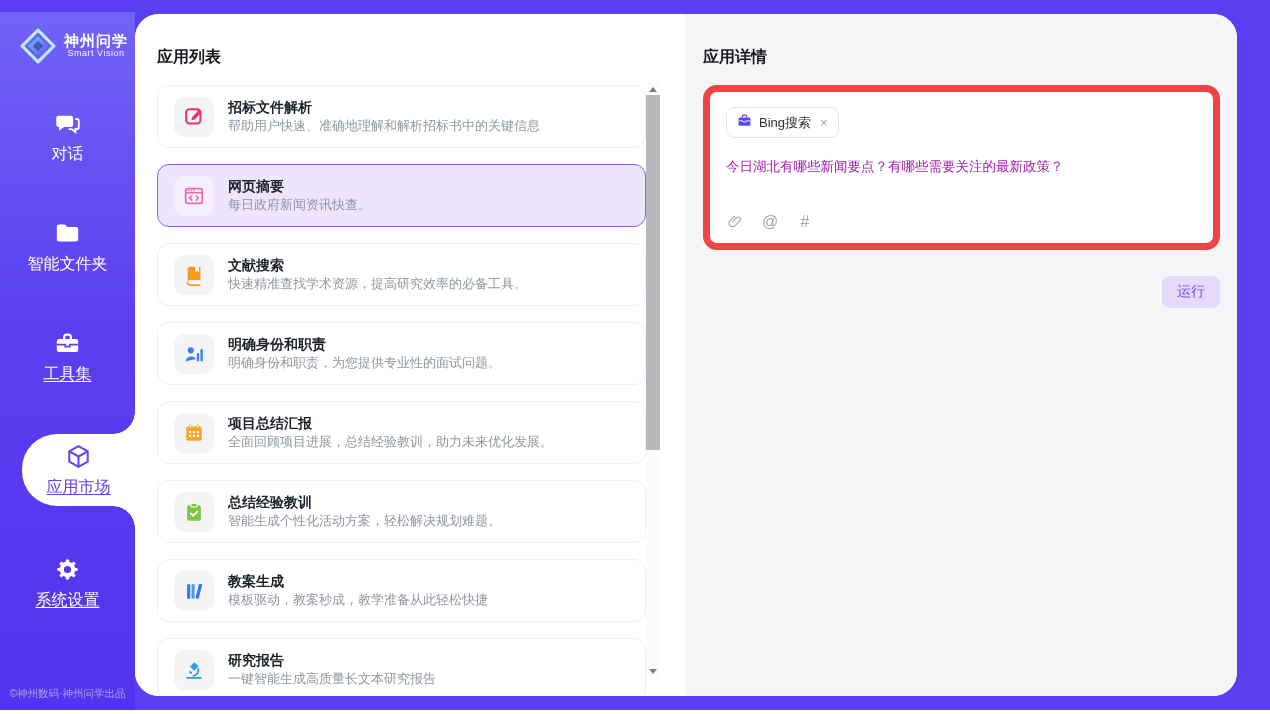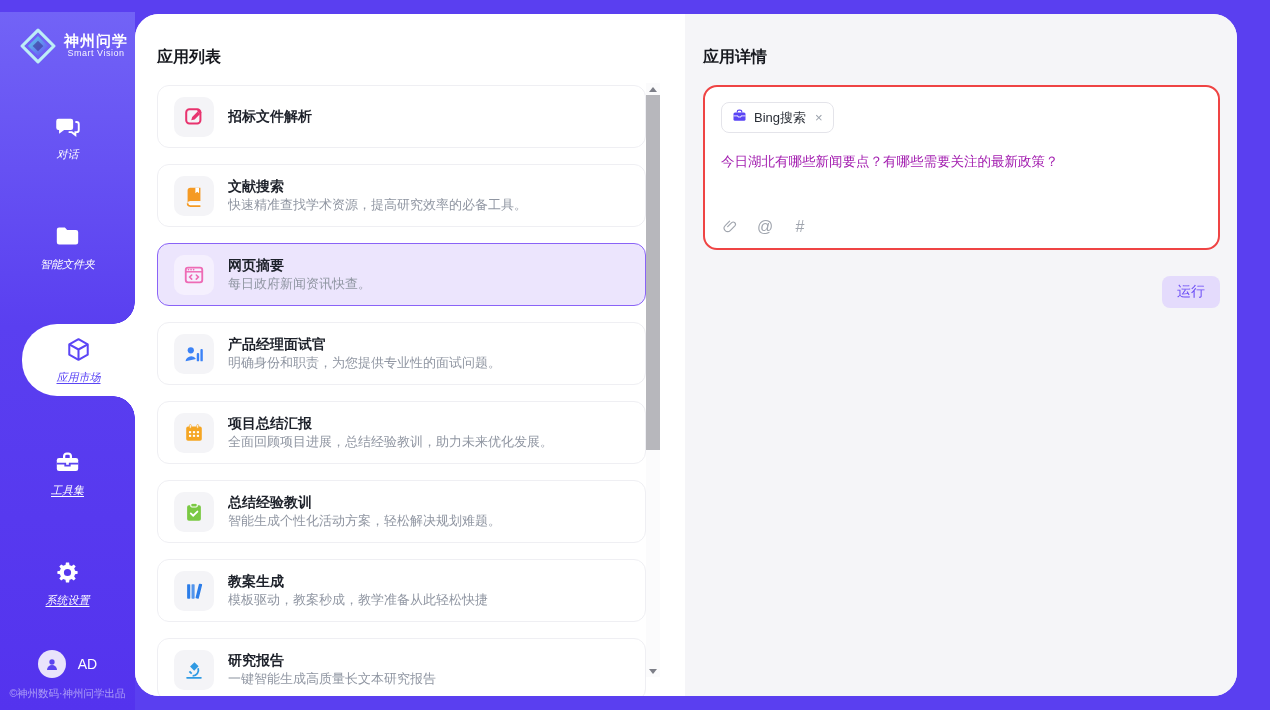--- a/index.html
+++ b/index.html
@@ -11,21 +11,21 @@
   
   .sidebar { position:absolute; left:0; top:12px; bottom:4px; width:135px;
              background:linear-gradient(180deg,#7263f6 0%,#5a3ff0 45%,#5433ee 100%); z-index:3; }
   .logo { display:flex; align-items:center; gap:8px; padding:16px 0 0 20px; }
   .logo-text { color:#fff; line-height:1.1; }
   .logo-name { font-size:15px; font-weight:bold; letter-spacing:1px; }
   .logo-sub { font-size:9px; opacity:.92; letter-spacing:.5px;text-align:center; }
   .nav { margin-top:40px; display:flex; flex-direction:column; }
   .nav-item { width:135px; height:66px; margin-bottom:44px; display:flex; flex-direction:column;
               align-items:center; justify-content:center; gap:7px; color:#fff; cursor:pointer; }
-  .nav-label { font-size:11px;font-style:italic; }
+  .nav-label { font-size:16px; }
   .nav-label.u { text-decoration:underline; text-underline-offset:2px; }
   .nav-icon { width:28px; height:28px; display:flex; align-items:center; justify-content:center; }
   .nav-icon svg { width:27px; height:27px; }
   .nav-item.active { position:relative; background:#fff; border-radius:35px 0 0 35px;
                      width:113px; height:72px; margin-left:22px; align-self:flex-start; color:#5b45f5; }
   .nav-item.active::before,
   .nav-item.active::after { content:""; position:absolute; right:0; width:22px; height:22px; }
   .nav-item.active::before { top:-22px; background:radial-gradient(circle at 0 0, rgba(0,0,0,0) 21.5px, #fff 22px); }
   .nav-item.active::after { bottom:-22px; background:radial-gradient(circle at 0 100%, rgba(0,0,0,0) 21.5px, #fff 22px); }
   .user-row { position:absolute; left:0; bottom:32px; width:135px; display:flex; align-items:center;
@@ -62,21 +62,21 @@
             justify-content:center; cursor:pointer; }
   .sb-up { top:0; } .sb-down { bottom:0; }
   .tri-up { width:0; height:0; border-left:4px solid transparent; border-right:4px solid transparent;
             border-bottom:5px solid #7d7f88; }
   .tri-down { width:0; height:0; border-left:4px solid transparent; border-right:4px solid transparent;
               border-top:5px solid #7d7f88; }
   .sb-thumb { position:absolute; left:0; top:12px; width:14px; height:355px; background:#b7b7bc; cursor:pointer; }
 
   
   .pane-detail { flex:1; background:#f5f5f8; padding:33px 17px 0 18px; display:flex; flex-direction:column; }
-  .detail-card { margin-top:17px; background:#fff; border:2px solid #ef4444; border-radius:14px;
+  .detail-card { margin-top:17px; background:#fff; border:7px solid #ef4444; border-radius:14px;
                  height:165px; padding:15px 16px 12px 16px; display:flex; flex-direction:column;justify-content:flex-end; }
   .tool-tag { display:inline-flex; align-items:center; gap:7px; border:1px solid #e4e4ea; border-radius:8px;
               padding:5px 10px; background:#fff; align-self:flex-start; cursor:pointer; }
   .tool-tag svg { width:15px; height:15px; }
   .tag-label { font-size:13px; color:#2b2f37; }
   .tag-close { font-size:13px; color:#9aa0aa; margin-left:2px; cursor:pointer; line-height:1; }
   .prompt { margin-top:20px; border:none; outline:none; resize:none; width:100%; height:56px;
             font-family:inherit; font-size:13.5px; color:#a21caf; background:transparent; }
   .input-toolbar { margin-top:auto; display:flex; align-items:center; gap:17px; }
   .tb-icon { width:18px; height:18px; display:flex; align-items:center; justify-content:center;
@@ -122,90 +122,68 @@
     <span class="nav-label">对话</span>
   </div>
       <div class="nav-item">
     <span class="nav-icon">
           <svg viewBox="0 0 24 24">
             <path d="M2.5 6a2 2 0 0 1 2-2h5.2l2 2.3H19.5a2 2 0 0 1 2 2V17a2 2 0 0 1-2 2h-15a2 2 0 0 1-2-2z" fill="#fff"></path>
           </svg>
         </span>
     <span class="nav-label">智能文件夹</span>
   </div>
-      <div class="nav-item active">
-    <span class="nav-icon">
-          <svg viewBox="0 0 24 24">
-            <path d="M12 2.8l8.2 4.6v9.2L12 21.2l-8.2-4.6V7.4z" fill="none" stroke="#5b45f5" stroke-width="1.8" stroke-linejoin="round"></path>
-            <path d="M3.8 7.4L12 12l8.2-4.6M12 12v9.2" fill="none" stroke="#5b45f5" stroke-width="1.8" stroke-linejoin="round"></path>
-          </svg>
-        </span>
-    <span class="nav-label u">应用市场</span>
-  </div>
       <div class="nav-item">
     <span class="nav-icon">
           <svg viewBox="0 0 24 24">
             <path d="M9 8V6.2A2.2 2.2 0 0 1 11.2 4h1.6A2.2 2.2 0 0 1 15 6.2V8" fill="none" stroke="#fff" stroke-width="2"></path>
             <rect x="2.5" y="8" width="19" height="11.5" rx="2" fill="#fff"></rect>
             <path d="M2.5 13h7.5v1.8h4V13h7.5" fill="none" stroke="#5b45f0" stroke-width="1.6"></path>
           </svg>
         </span>
     <span class="nav-label u">工具集</span>
   </div>
+      <div class="nav-item active">
+    <span class="nav-icon">
+          <svg viewBox="0 0 24 24">
+            <path d="M12 2.8l8.2 4.6v9.2L12 21.2l-8.2-4.6V7.4z" fill="none" stroke="#5b45f5" stroke-width="1.8" stroke-linejoin="round"></path>
+            <path d="M3.8 7.4L12 12l8.2-4.6M12 12v9.2" fill="none" stroke="#5b45f5" stroke-width="1.8" stroke-linejoin="round"></path>
+          </svg>
+        </span>
+    <span class="nav-label u">应用市场</span>
+  </div>
       <div class="nav-item">
     <span class="nav-icon">
           <svg viewBox="0 0 24 24">
             <path fill-rule="evenodd" fill="#fff" d="M21 13.2v-2.4l-2.3-.4a7 7 0 0 0-.8-1.9l1.4-1.9-1.7-1.7-1.9 1.4a7 7 0 0 0-1.9-.8L13.4 3h-2.8l-.4 2.3a7 7 0 0 0-1.9.8L6.4 4.9 4.7 6.6l1.4 1.9a7 7 0 0 0-.8 1.9l-2.3.4v2.4l2.3.4c.2.7.4 1.3.8 1.9l-1.4 1.9 1.7 1.7 1.9-1.4c.6.4 1.2.6 1.9.8l.4 2.3h2.8l.4-2.3c.7-.2 1.3-.4 1.9-.8l1.9 1.4 1.7-1.7-1.4-1.9c.4-.6.6-1.2.8-1.9zM12 15.2a3.2 3.2 0 1 1 0-6.4 3.2 3.2 0 0 1 0 6.4z"></path>
           </svg>
         </span>
     <span class="nav-label u">系统设置</span>
   </div>
     </div>
 
-  <div class="user-row">
-    <span class="avatar">
-      <svg viewBox="0 0 24 24">
-        <circle cx="12" cy="9" r="4" fill="#5b45f0"></circle>
-        <path d="M4.5 21a7.5 7.5 0 0 1 15 0z" fill="#5b45f0"></path>
-      </svg>
-    </span>
-    <span class="user-initials">AD</span>
-  </div>
   <div class="side-footer">©神州数码·神州问学出品</div>
 </div>
 
 <div class="main">
 
   <div class="pane-list">
     <div class="pane-title">应用列表</div>
     <div class="cards" id="cards">
         <div class="card">
     <span class="icon-box">
             <svg viewBox="0 0 24 24">
               <rect x="3.5" y="3.5" width="15.5" height="15.5" rx="3.5" fill="none" stroke="#e8336e" stroke-width="2.2"></rect>
               <path d="M9 15.5l1-3.5 6-6 2.7 2.7-6 6-3.7.8z" fill="#e8336e"></path>
               <path d="M16 4.5l3.5 3.5" stroke="#e8336e" stroke-width="2.2"></path>
             </svg>
           </span>
     <span class="card-texts">
       <span class="card-name">招标文件解析</span>
-    </span>
-  </div>
-        <div class="card">
-    <span class="icon-box">
-            <svg viewBox="0 0 24 24">
-              <path d="M5 6a3 3 0 0 1 3-3h11v14.5H8A3 3 0 0 0 5 20z" fill="#f59a23"></path>
-              <path d="M5 20a3 3 0 0 0 3 3h11v-3" fill="#fff"></path>
-              <path d="M5 20a3 3 0 0 0 3 3h11" fill="none" stroke="#f59a23" stroke-width="1.8"></path>
-              <path d="M13.5 3v6l2-1.6L17.5 9V3z" fill="#fff"></path>
-            </svg>
-          </span>
-    <span class="card-texts">
-      <span class="card-name">文献搜索</span>
-      <span class="card-desc">快速精准查找学术资源，提高研究效率的必备工具。</span>
+      <span class="card-desc">帮助用户快速、准确地理解和解析招标书中的关键信息</span>
     </span>
   </div>
         <div class="card selected">
     <span class="icon-box">
             <svg viewBox="0 0 24 24">
               <rect x="3" y="4" width="18" height="16" rx="2.5" fill="none" stroke="#ee6bb5" stroke-width="2"></rect>
               <path d="M3 8.5h18" stroke="#ee6bb5" stroke-width="1.6"></path>
               <circle cx="6" cy="6.2" r=".9" fill="#ee6bb5"></circle>
               <circle cx="8.8" cy="6.2" r=".9" fill="#ee6bb5"></circle>
               <circle cx="11.6" cy="6.2" r=".9" fill="#ee6bb5"></circle>
@@ -213,28 +191,42 @@
             </svg>
           </span>
     <span class="card-texts">
       <span class="card-name">网页摘要</span>
       <span class="card-desc">每日政府新闻资讯快查。</span>
     </span>
   </div>
         <div class="card">
     <span class="icon-box">
             <svg viewBox="0 0 24 24">
+              <path d="M5 6a3 3 0 0 1 3-3h11v14.5H8A3 3 0 0 0 5 20z" fill="#f59a23"></path>
+              <path d="M5 20a3 3 0 0 0 3 3h11v-3" fill="#fff"></path>
+              <path d="M5 20a3 3 0 0 0 3 3h11" fill="none" stroke="#f59a23" stroke-width="1.8"></path>
+              <path d="M13.5 3v6l2-1.6L17.5 9V3z" fill="#fff"></path>
+            </svg>
+          </span>
+    <span class="card-texts">
+      <span class="card-name">文献搜索</span>
+      <span class="card-desc">快速精准查找学术资源，提高研究效率的必备工具。</span>
+    </span>
+  </div>
+        <div class="card">
+    <span class="icon-box">
+            <svg viewBox="0 0 24 24">
               <circle cx="8.5" cy="8" r="3.4" fill="#3b82f6"></circle>
               <path d="M2.8 20a6.2 6.2 0 0 1 11.4-2.6" fill="#3b82f6"></path>
               <rect x="15" y="11" width="2.6" height="9" rx="1" fill="#3b82f6"></rect>
               <rect x="19" y="6.5" width="2.6" height="13.5" rx="1" fill="#3b82f6"></rect>
             </svg>
           </span>
     <span class="card-texts">
-      <span class="card-name">产品经理面试官</span>
+      <span class="card-name">明确身份和职责</span>
       <span class="card-desc">明确身份和职责，为您提供专业性的面试问题。</span>
     </span>
   </div>
         <div class="card">
     <span class="icon-box">
             <svg viewBox="0 0 24 24">
               <rect x="3.5" y="5" width="17" height="15.5" rx="2" fill="#f5a623"></rect>
               <rect x="7" y="2.8" width="2" height="4" rx="1" fill="#fff" stroke="#f5a623" stroke-width=".8"></rect>
               <rect x="15" y="2.8" width="2" height="4" rx="1" fill="#fff" stroke="#f5a623" stroke-width=".8"></rect>
               <g fill="#fff">

